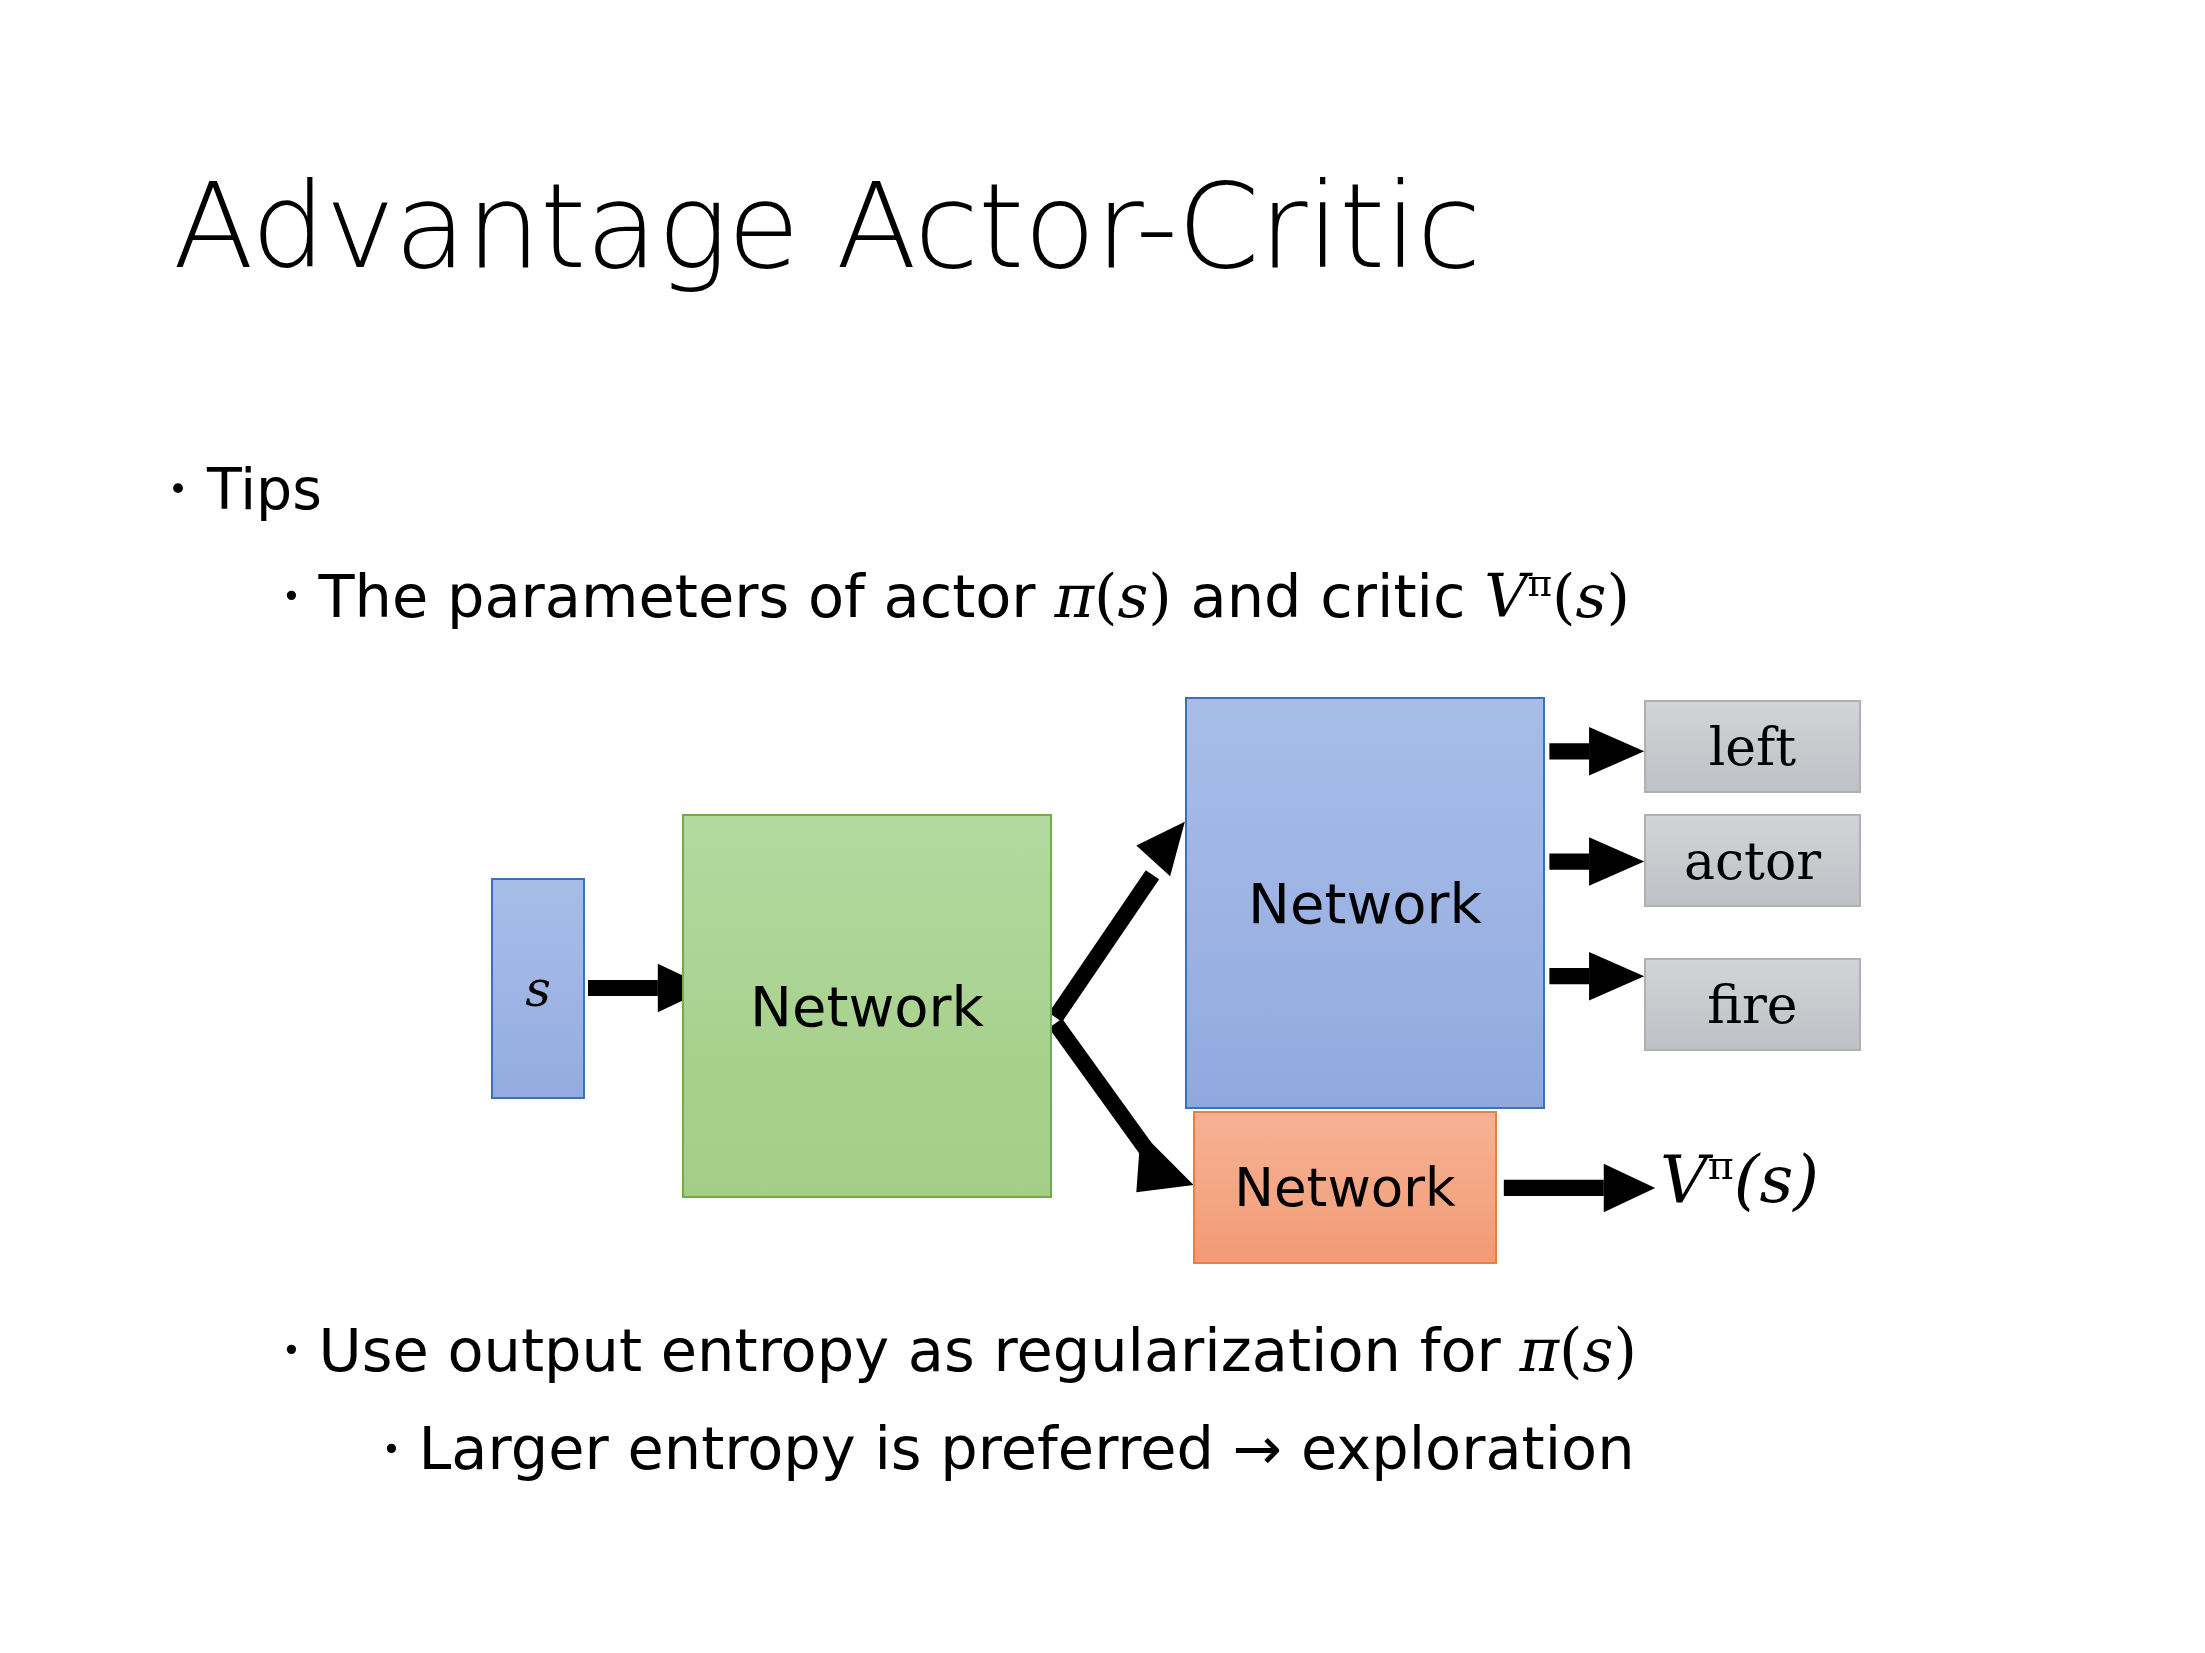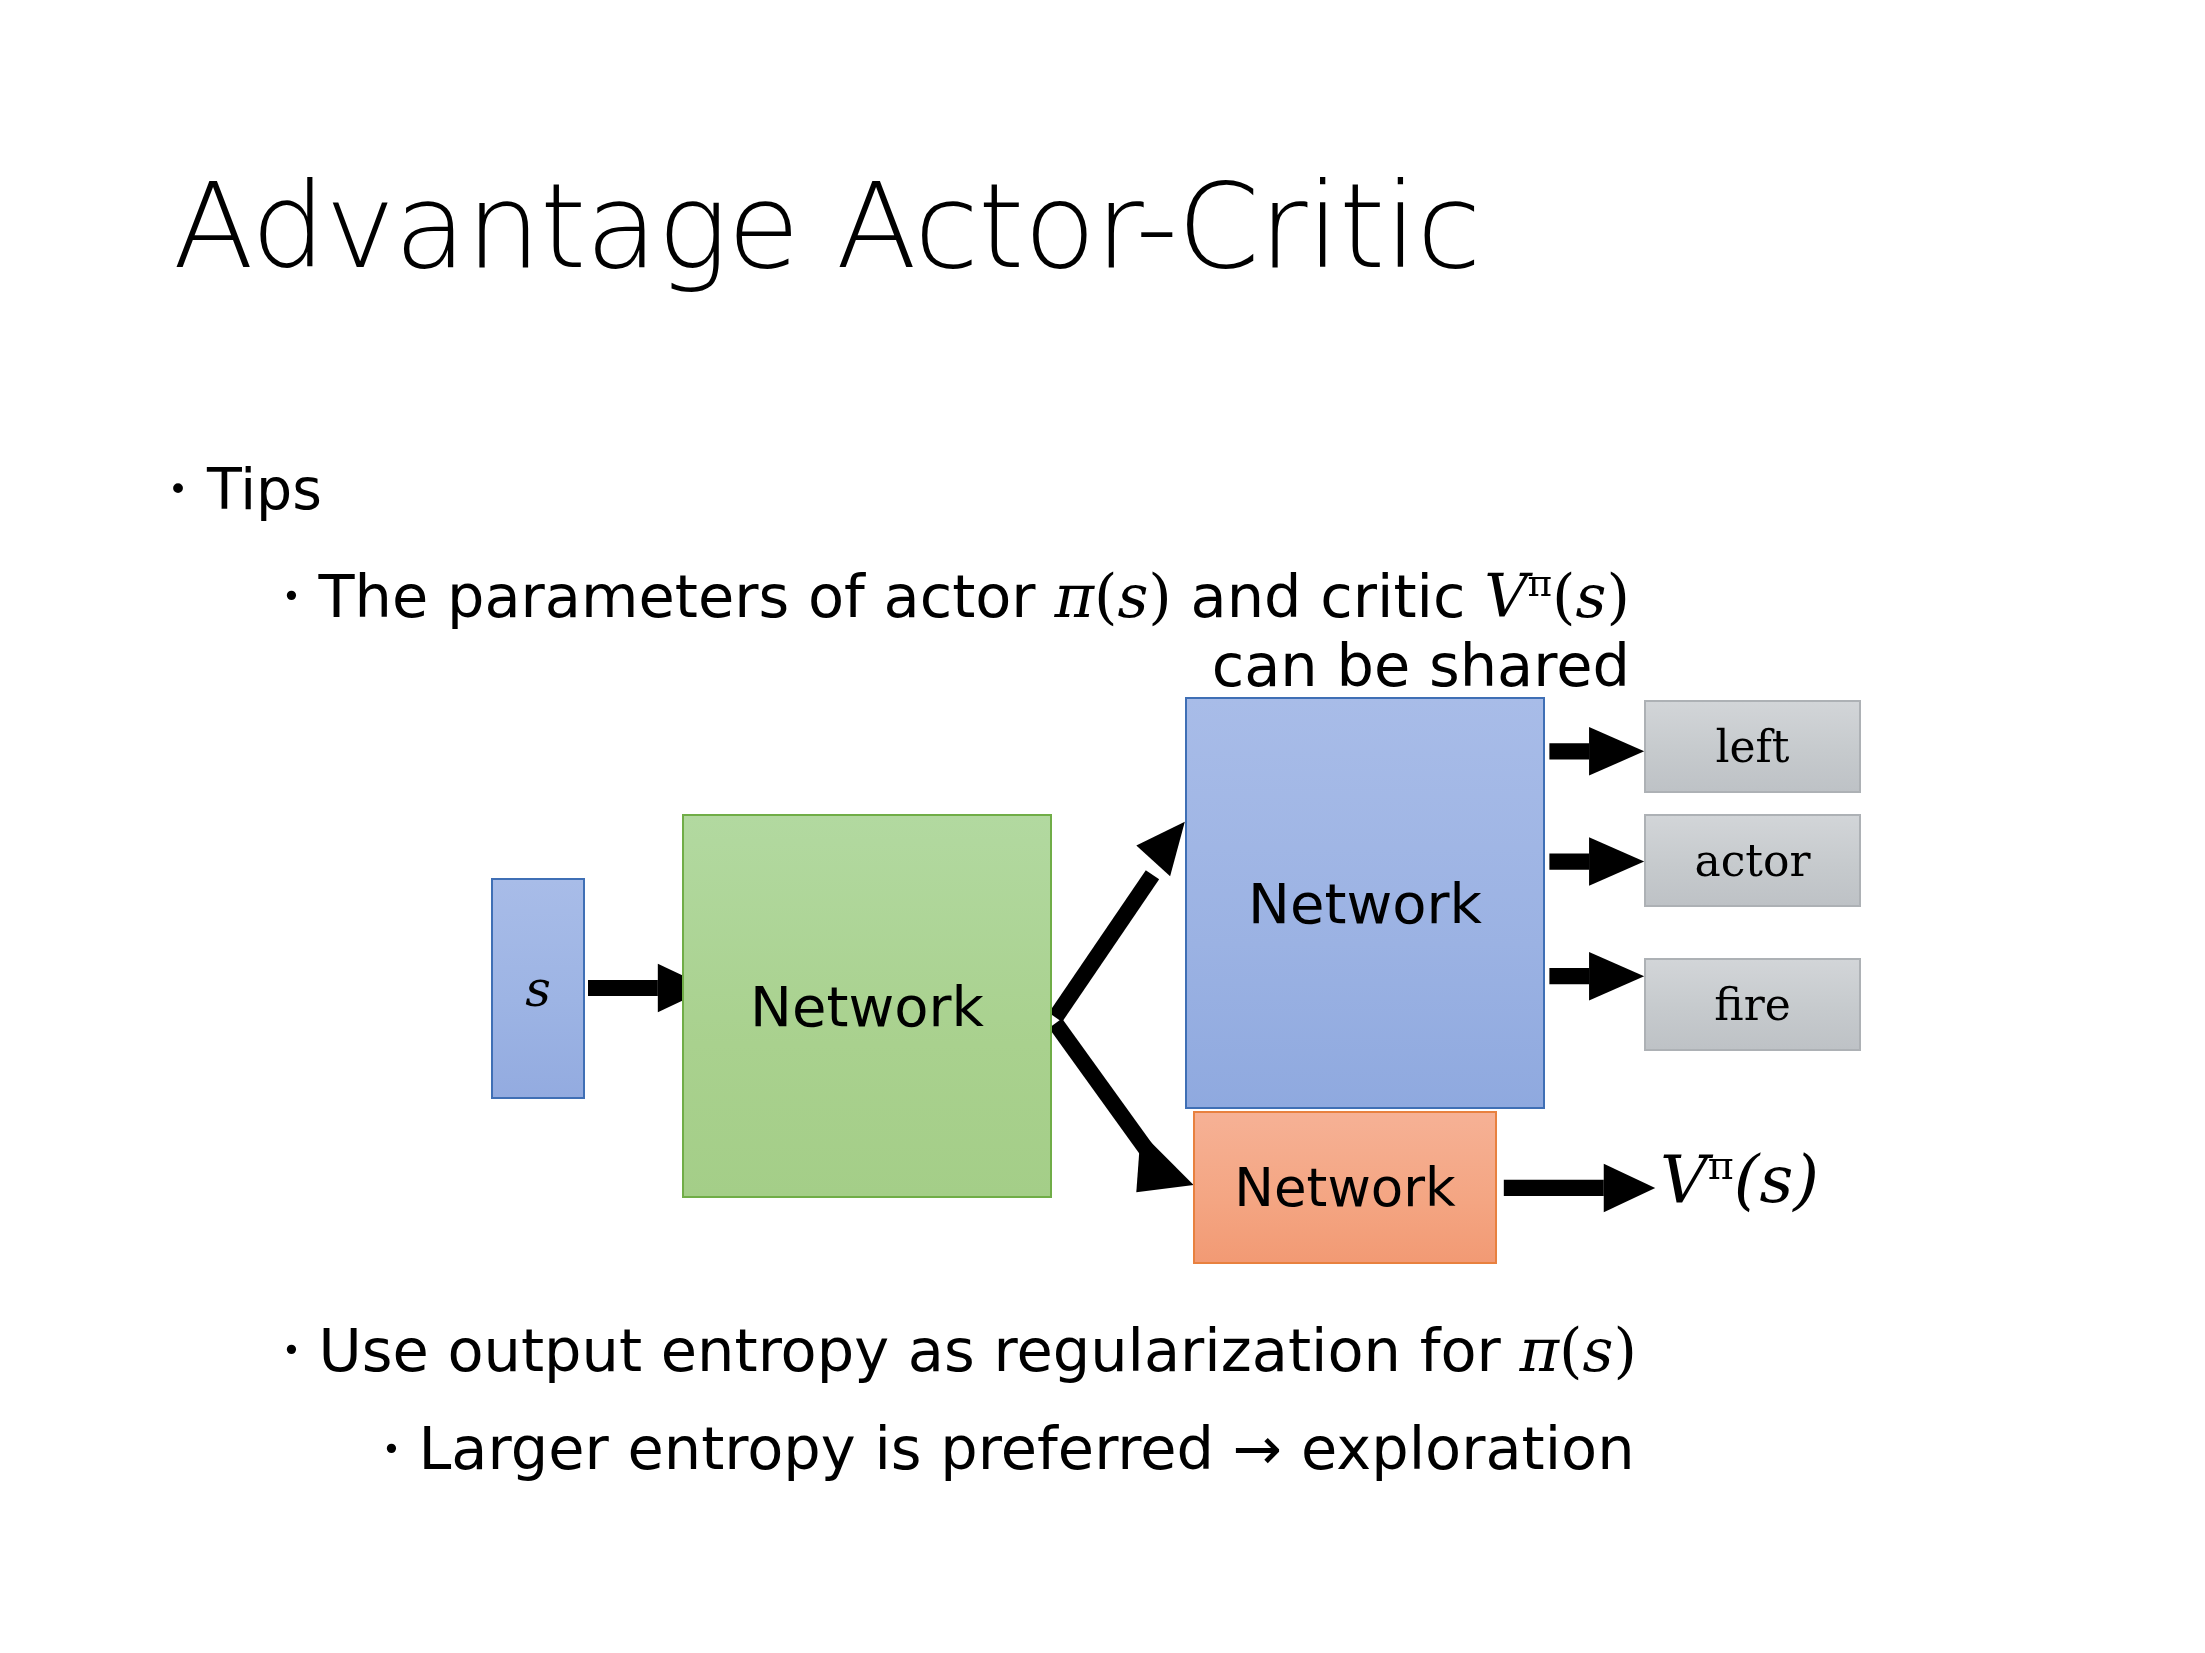--- a/index.html
+++ b/index.html
@@ -159,21 +159,21 @@
     box-sizing: border-box;
     display: flex;
     align-items: center;
     justify-content: center;
     left: 1644px;
     width: 217px;
     height: 93px;
     background: linear-gradient(180deg, #d2d5d8 0%, #c6cacd 55%, #bec2c6 100%);
     border: 2.2px solid #adb1b5;
     font-family: "DejaVu Serif", "Liberation Serif", serif;
-    font-size: 44px;
+    font-size: 52px;
     color: #000000;
   }
   #box-left  { top: 700px; }
   #box-right { top: 814px; }
   #box-fire  { top: 929px; margin-top: 29px; }
 
   
   #label-v {
     position: absolute;
     left: 1660px;
@@ -207,21 +207,21 @@
 
   <div id="slide-title">Advantage Actor-Critic</div>
 
   <div class="bullet" id="bullet-tips">
     <span class="dot">•</span>
     <span class="txt">Tips</span>
   </div>
 
   <div class="bullet" id="bullet-shared">
     <span class="dot">•</span>
-    <span class="txt"><span>The parameters of actor </span><span class="math"><span>π</span><span class="paren">(</span><span>s</span><span class="paren">)</span></span><span>  and critic </span><span class="math"><span>V</span><sup>π</sup><span class="paren">(</span><span>s</span><span class="paren">)</span></span><br><span>can be shared</span></span>
+    <span class="txt"><span>The parameters of actor </span><span class="math"><span>π</span><span class="paren">(</span><span>s</span><span class="paren">)</span></span><span>  and critic </span><span class="math"><span>V</span><sup>π</sup><span class="paren">(</span><span>s</span><span class="paren">)</span></span><br></span>
   </div>
 
   <div class="bullet" id="bullet-entropy">
     <span class="dot">•</span>
     <span class="txt"><span>Use output entropy as regularization for </span><span class="math"><span>π</span><span class="paren">(</span><span>s</span><span class="paren">)</span></span></span>
   </div>
 
   <div class="bullet" id="bullet-explore">
     <span class="dot">•</span>
     <span class="txt">Larger entropy is preferred → exploration</span>

